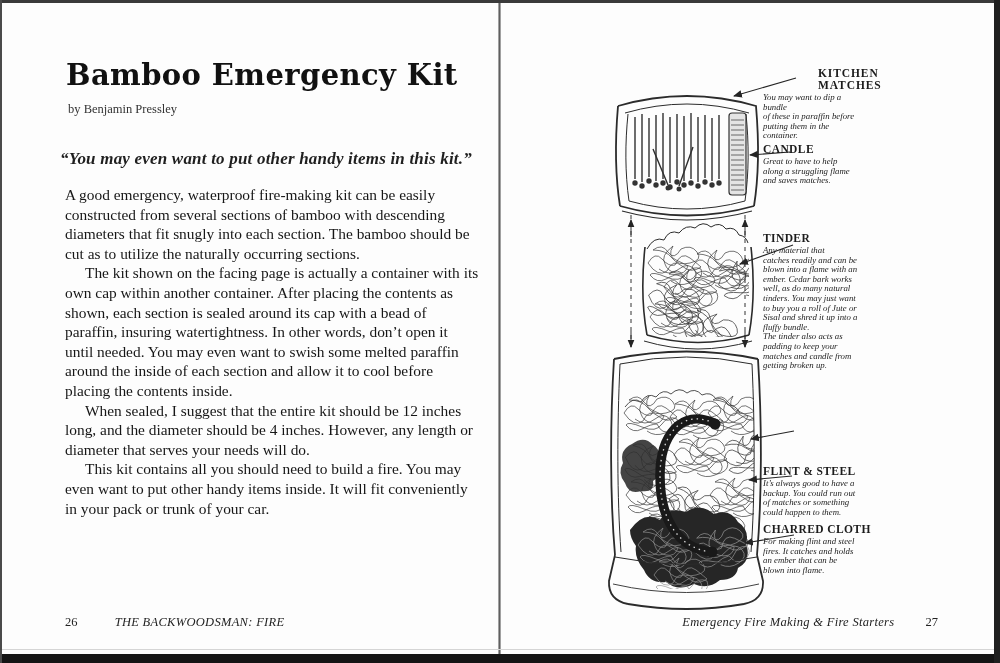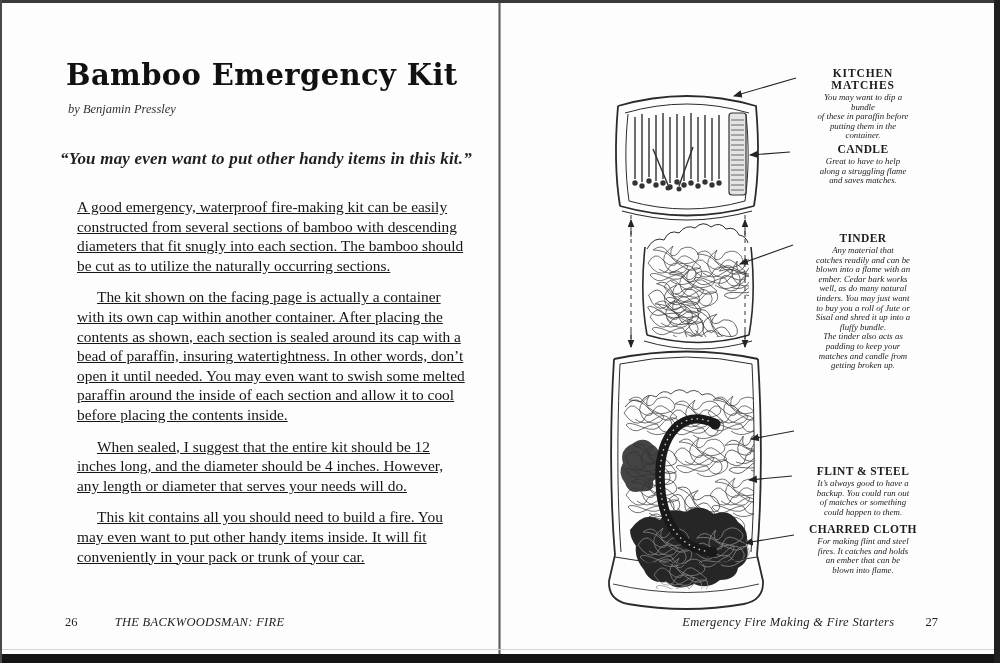--- a/index.html
+++ b/index.html
@@ -20,39 +20,39 @@
   .page { position:absolute; top:3px; height:528px; }
   .page-left  { left:2px;   width:496px; }
   .page-right { left:501px; width:493px; }
 
   
   .title {
     position:absolute; left:64px; top:55px; margin:0;
     font-family:"DejaVu Serif", serif; font-weight:700; font-size:29px;
     letter-spacing:0.4px; color:#111; white-space:nowrap;
   }
-  .byline { position:absolute; left:66px; top:99px; font-style:italic; font-size:12.5px; color:#333; }
+  .byline { position:absolute; left:66px; top:99px; font-size:12.5px; color:#333; }
   .pullquote {
     position:absolute; left:58px; top:146px; width:420px;
     font-style:italic; font-weight:700; font-size:17px; color:#1f1f1f; letter-spacing:0.2px;
   }
   .bodytext { position:absolute; left:63px; top:182px; width:414px; font-size:15.4px; line-height:19.6px; color:#161616; }
-  .bodytext p { margin:12px;text-decoration:underline; }
+  .bodytext p { margin:0; }
   .bodytext p + p { text-indent:20px; }
 
   .footer { position:absolute; top:612px; font-size:12.5px; color:#222; white-space:nowrap; }
   .footer-l { left:63px; }
   .footer-r { right:56px; text-align:right; }
   .running { font-style:italic; letter-spacing:0.3px;margin-left:18px; }
   .footer-l .running { margin-left:34px; }
   .footer-r .pagenum { margin-left:28px; }
 
   
   .diagram { position:absolute; left:0; top:0; }
-  .callout { position:absolute; left:262px; width:200px; text-align:center; color:#1c1c1c; }
+  .callout { position:absolute; left:262px; width:200px; color:#1c1c1c; }
   .co-head {
     font-weight:700; font-size:11.5px; line-height:12px;
     letter-spacing:0.4px; margin:0 auto 2px auto;
   }
   .co-0 .co-head { font-style:normal; letter-spacing:0.9px; max-width:90px; }
   .co-body { font-style:italic; font-size:8.8px; line-height:9.6px; white-space:pre-line; }
   .co-0 { top:64px; }
   .co-1 { top:140px; }
   .co-2 { top:229px; }
   .co-3 { top:418px; }

